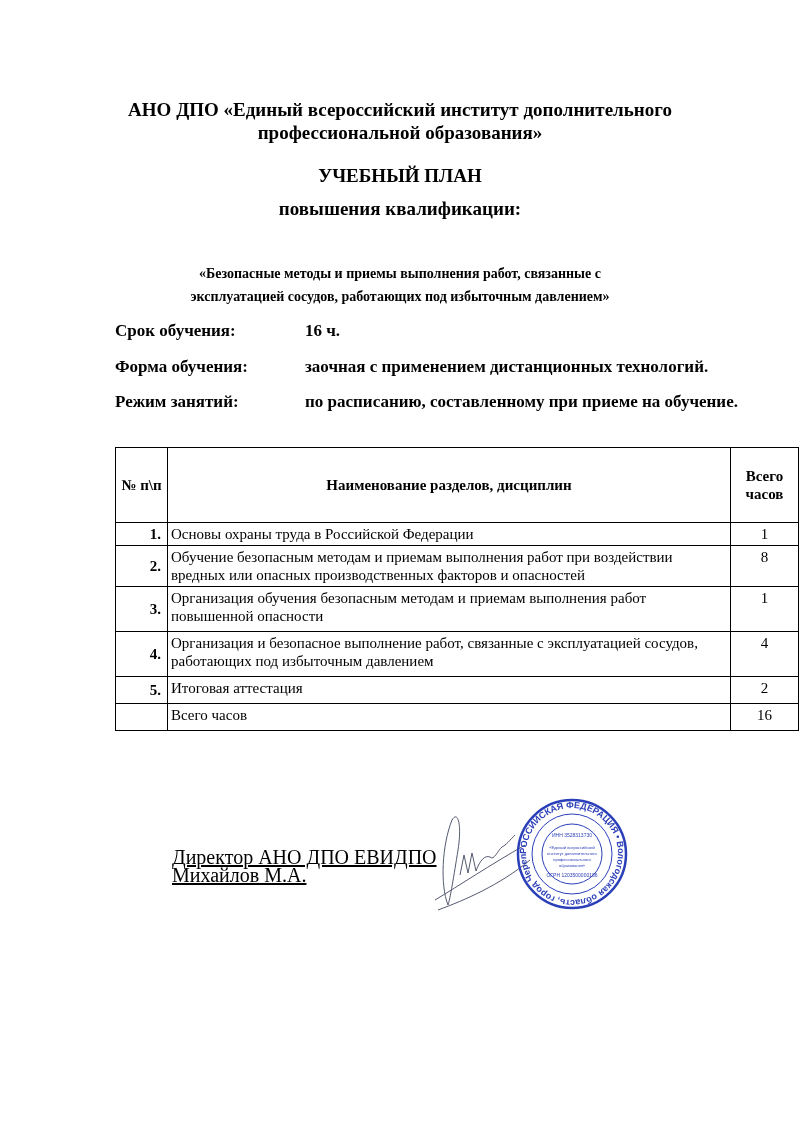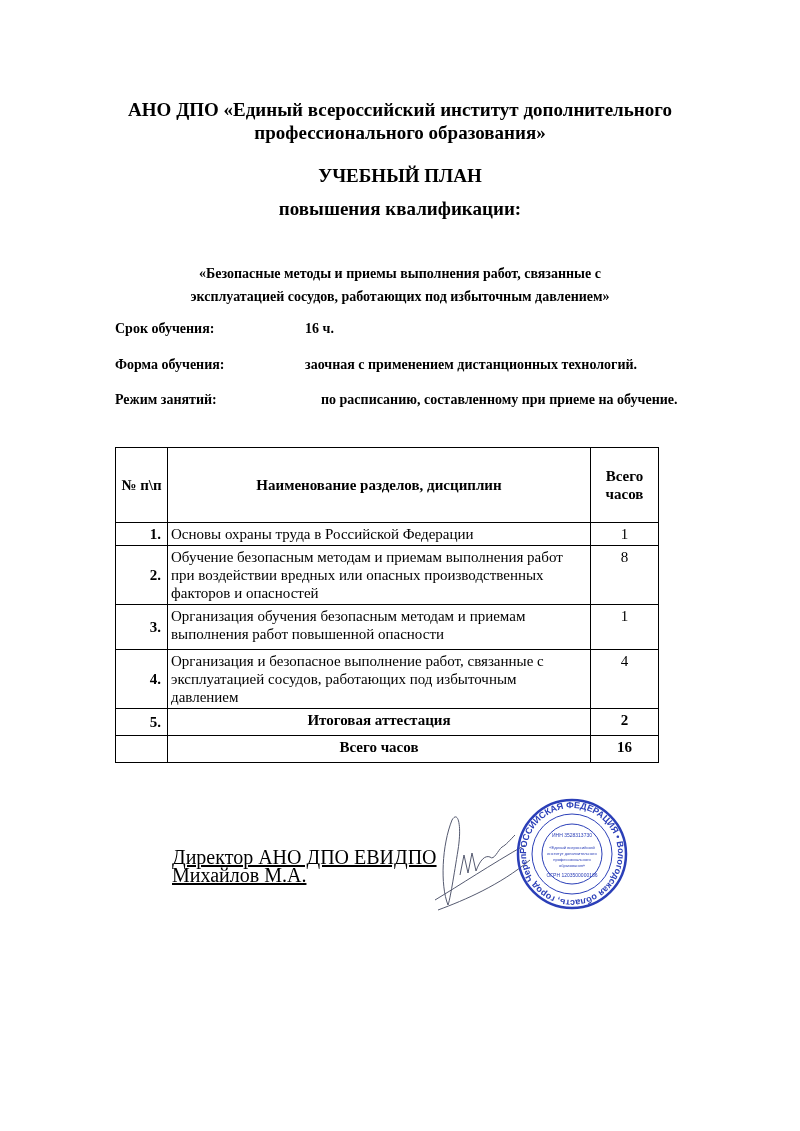--- a/index.html
+++ b/index.html
@@ -3,61 +3,61 @@
   <meta charset="utf-8">
   <style>
     html, body { margin: 0; padding: 0; background: #ffffff; }
     body { width: 800px; height: 1131px; position: relative; overflow: hidden;
       font-family: "Liberation Serif", "DejaVu Serif", serif; color: #000; }
     .center { position: absolute; left: 0; width: 800px; text-align: center; font-weight: bold; }
     .org { top: 98px; font-size: 19px; line-height: 23px; }
     .title { top: 164px; font-size: 19px; line-height: 23px; }
     .subtitle { top: 197px; font-size: 19px; line-height: 23px; }
     .program { top: 262px; font-size: 14px; line-height: 23px; }
-    .info { position: absolute; left: 115px; font-size: 14px; font-weight: bold; }
+    .info { position: absolute; left: 115px; font-size: 17px; font-weight: bold; }
     .info .lbl { display: inline-block; }
     .info .val { position: absolute; top: 0; white-space: nowrap; margin-left: 48px; }
-    table { position: absolute; left: 115px; top: 447px; width: 544px; border-collapse: collapse;
+    table { position: absolute; left: 115px; top: 447px; width: 684px; border-collapse: collapse;
       font-size: 15px; line-height: 18px; }
     td, th { border: 1.5px solid #000; padding: 2px 3px; vertical-align: top; }
     th { font-weight: bold; vertical-align: middle; height: 70px; }
     .c-num { width: 42px; text-align: right; vertical-align: middle; font-weight: bold; padding-right: 6px; }
     .c-hrs { width: 61px; text-align: center; }
-    .bold { font-weight: bold; text-align: center; }
+    .bold { font-weight: normal; }
     .sign { position: absolute; left: 172px; top: 848px; font-size: 20px; line-height: 18px; text-decoration: underline; }
     .signature { position: absolute; left: 430px; top: 805px; }
     .stamp { position: absolute; left: 515px; top: 797px; }
   </style>
 </head>
 <body>
 
 <div class="center org">
   <div>АНО ДПО «Единый всероссийский институт дополнительного</div>
-  <div>профессионального образования»</div>
+  <div>профессиональной образования»</div>
 </div>
 <div class="center title">УЧЕБНЫЙ ПЛАН</div>
 <div class="center subtitle">
   <div>повышения квалификации:</div>
 </div>
 <div class="center program">
   <div>«Безопасные методы и приемы выполнения работ, связанные с</div>
   <div>эксплуатацией сосудов, работающих под избыточным давлением»</div>
 </div>
 
 <div class="info" style="top:321px">
   <span class="lbl">Срок обучения:</span>
   <span class="val" style="left:142px">16 ч.</span>
 </div>
 <div class="info" style="top:357px">
   <span class="lbl">Форма обучения:</span>
   <span class="val" style="left:142px">заочная с применением дистанционных технологий.</span>
 </div>
 <div class="info" style="top:392px">
   <span class="lbl">Режим занятий:</span>
-  <span class="val" style="left:158px">по расписанию, составленному при приеме на обучение.</span>
+  <span class="val" style="left:142px">по расписанию, составленному при приеме на обучение.</span>
 </div>
 
 <table>
   <thead>
     <tr>
       <th style="width:42px;padding:2px 1px">№ п\п</th>
       <th>Наименование разделов, дисциплин</th>
       <th class="c-hrs">Всего часов</th>
     </tr>
   </thead>

